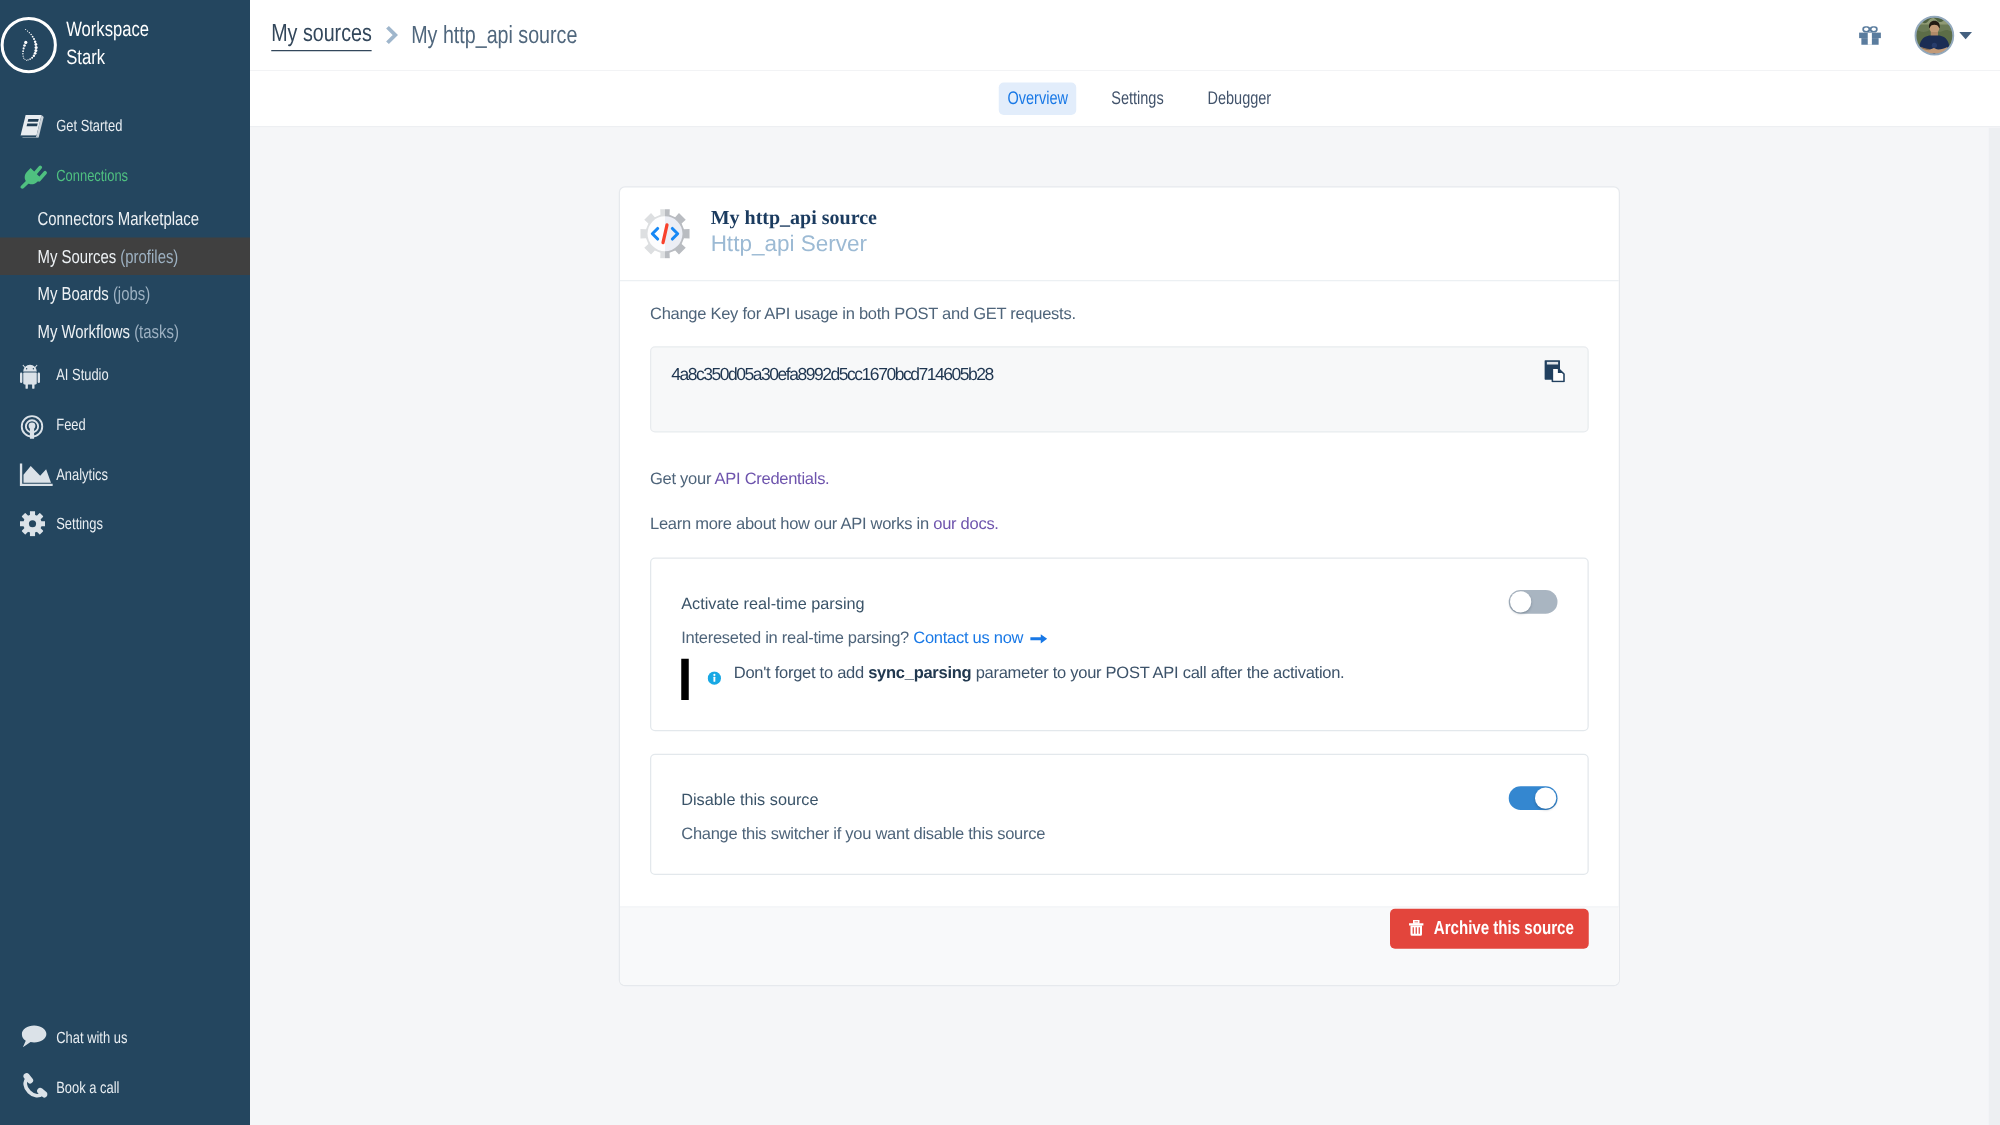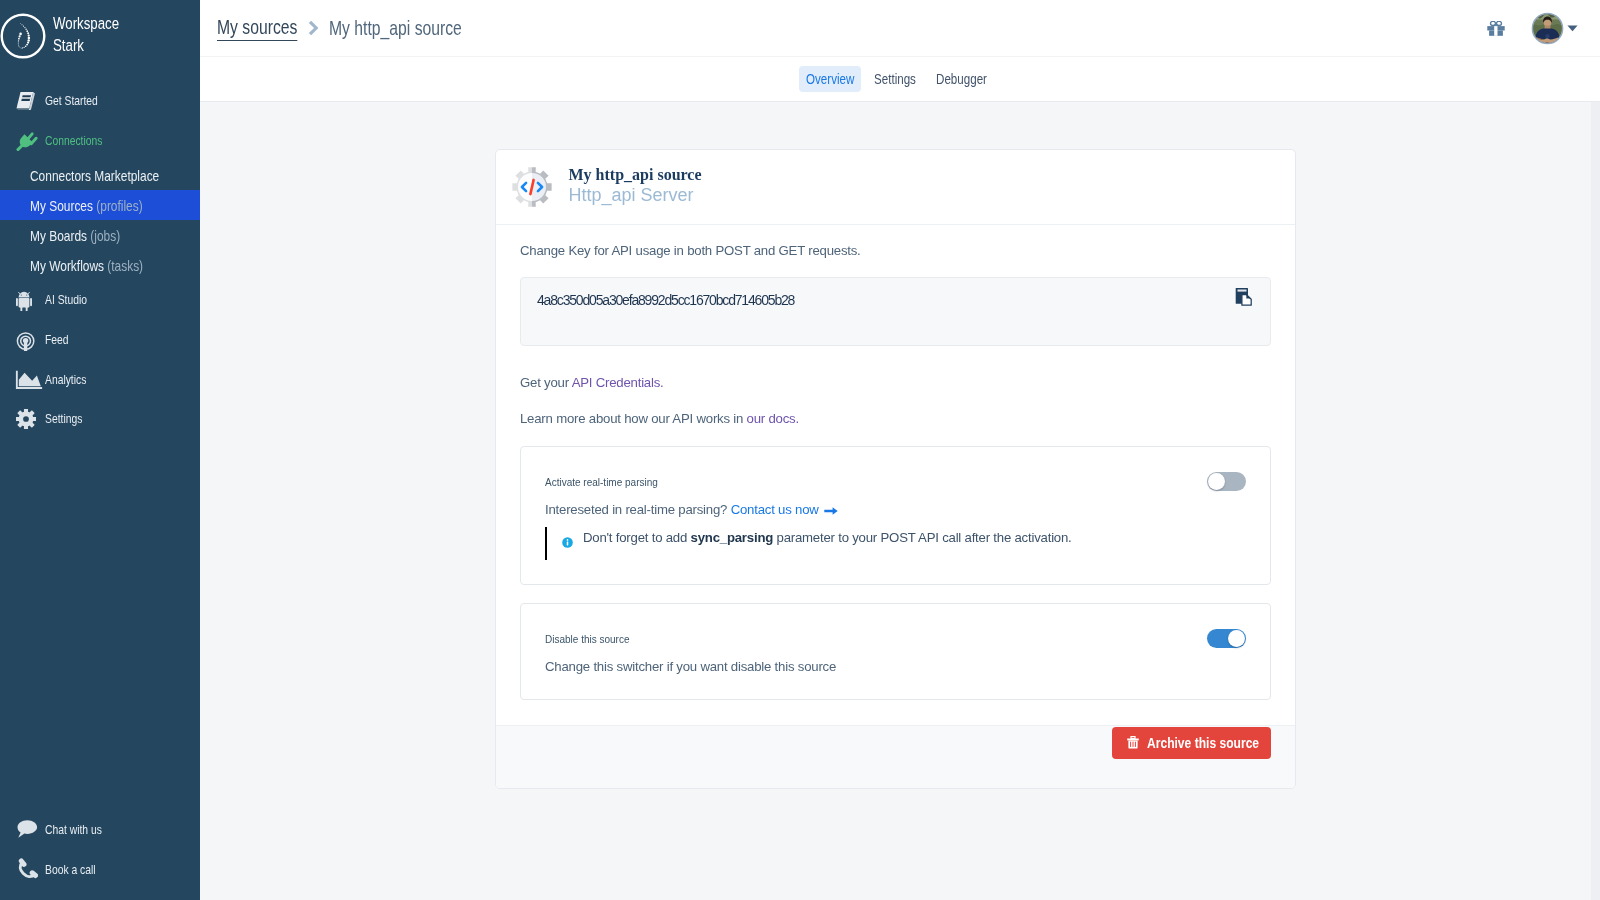--- a/index.html
+++ b/index.html
@@ -12,38 +12,38 @@
 
 .sidebar{width:200px;height:900px;background:#24465f;flex:0 0 200px;position:relative;color:#fff;overflow:hidden}
 .brand{display:flex;align-items:center;height:65px;padding-left:0}
 .brand-logo{width:46px;height:46px;flex:0 0 46px;display:block;margin-top:7px}
 .brand-text{margin-left:7px;font-size:16.7px;line-height:21.7px;color:#fff;font-weight:400;margin-top:5px}
 .nav{margin-top:16px}
 .nav-item{display:flex;align-items:center;height:39.6px;padding-left:16px;font-size:13px;color:#e9eef2;cursor:pointer}
 .nav-item .ico{width:22px;height:22px;flex:0 0 22px;display:flex;align-items:center;justify-content:flex-start;margin-right:7px;margin-left:0px}
 .nav-item.green{color:#4fc080}
 .sub-item{height:30px;display:flex;align-items:center;padding-left:30px;font-size:15px;color:#edf1f4;cursor:pointer;white-space:nowrap}
-.sub-item.active{background:#1d4ed8}
+.sub-item.active{background:#404040}
 .sub-item .muted{color:#9db1c2}
 .bottom{position:absolute;bottom:11px;left:0;width:200px}
 
 
 .main{flex:1;height:900px;display:flex;flex-direction:column;background:#fff;position:relative;overflow:hidden}
 .topbar{height:57px;background:#fff;display:flex;align-items:center;padding:0 0 0 17px;border-bottom:1px solid #f2f3f5;flex:0 0 57px}
 .crumbs{display:flex;align-items:center;font-size:19.8px;line-height:24px}
 .crumb-link{color:#33475b;cursor:pointer}
 .crumb-link .cd{border-bottom:1px solid #33475b;padding-bottom:1px}
 .crumb-sep{margin:0 9px 0 10px;display:flex;align-items:center}
 .crumb-cur{color:#50677d}
 .topright{margin-left:auto;display:flex;align-items:center;padding-right:22px}
 .gift{margin-right:26px;cursor:pointer;display:flex}
 .avatar{width:33px;height:33px;border-radius:50%;display:block;position:relative}
 .caret{margin-left:3.5px;cursor:pointer;display:flex}
 .tabsbar{height:44.5px;background:#fff;border-bottom:1px solid #e7eaee;display:flex;align-items:center;flex:0 0 44.5px;padding-left:599px}
-.tabs{display:flex;gap:6px}
+.tabs{display:flex;gap:21px}
 .tab{font-size:14.6px;color:#42536b;padding:0 7px;border-radius:4px;cursor:pointer;line-height:18px;height:25.5px;display:flex;align-items:center}
 .tab.active{background:#e2edfb;color:#1878e6}
 .content{flex:1;background:#f5f6f8;overflow:hidden;position:relative}
 .scrollbar{position:absolute;right:0;top:0;width:9px;height:100%;background:#edeff2}
 .sheet{position:absolute;left:0;top:0;width:1391px;height:100%;overflow:hidden}
 
 
 .card{width:801px;margin:47px auto 0;background:#fff;border:1px solid #e6e9ed;border-radius:5px}
 .card-head{display:flex;align-items:center;padding:0 24px 0 15.5px;border-bottom:1px solid #ecf0f3;height:75px}
 .card-head .gear{width:40px;height:40px;flex:0 0 40px;margin-right:17px;display:block}
@@ -55,25 +55,25 @@
 .keybox{margin-top:18px;background:#f7f8f9;border:1px solid #e8ebee;border-radius:4px;height:69px;padding:13.5px 16px;position:relative}
 .keyval{font-family:Liberation Sans, sans-serif;font-size:14px;color:#1e3550;letter-spacing:-1.18px}
 .copy-btn{position:absolute;right:17.5px;top:10px;cursor:pointer;display:block}
 .link-line{font-size:13.2px;color:#4e647a;margin-top:28px;line-height:17px;letter-spacing:-.21px}
 .link-line + .link-line{margin-top:19px}
 .link{color:#6e54ad;text-decoration:none;cursor:pointer}
 .panel{margin-top:17.5px;border:1px solid #e3e8ec;border-radius:4px;padding:27px 24px 24px}
 .panel.first{margin-top:19px;padding-bottom:24.5px}
 .panel-row{min-height:0}
 .panel-row{display:flex;align-items:flex-start}
-.panel-title{font-size:10px;color:#3b5469;line-height:18px}
+.panel-title{font-size:13px;color:#3b5469;line-height:18px}
 .panel-sub{font-size:13.2px;color:#4e647a;margin-top:9px;line-height:17px;letter-spacing:-.21px}
 .bluelink{color:#1878e6;text-decoration:none;cursor:pointer}
 .arr{display:inline-block;margin-left:5px;position:relative;top:1px}
-.note{margin-top:9px;border-left:2px solid #000000;padding:2px 0 2px 15px;display:flex;align-items:flex-start;font-size:13.2px;color:#3d536a;line-height:17px;min-height:33px;letter-spacing:-.21px}
+.note{margin-top:9px;border-left:6px solid #000000;padding:2px 0 2px 15px;display:flex;align-items:flex-start;font-size:13.2px;color:#3d536a;line-height:17px;min-height:33px;letter-spacing:-.21px}
 .note .i{flex:0 0 11px;margin-right:10px;margin-top:6.2px;display:block}
 .note b{font-weight:bold;color:#21384f}
 .switch{width:39px;height:19.6px;border-radius:10px;background:#a9b5c1;position:relative;flex:0 0 39px;cursor:pointer;margin-top:-2px}
 .switch .knob{position:absolute;width:16.8px;height:16.8px;border-radius:50%;background:#fff;top:1.4px;left:1.4px;box-shadow:0 1px 2px rgba(20,40,60,.30)}
 .switch.on{background:#3487d0}
 .switch.on .knob{left:20.8px}
 .card-foot{margin-top:25px;border-top:1px solid #ecf0f3;background:#f8f9fa;border-radius:0 0 4px 4px;height:63px;padding:0 24px;display:flex;align-items:flex-start;justify-content:flex-end}
 .card-foot .danger{margin-top:1.5px}
 .danger{background:#e3453c;color:#fff;border:none;border-radius:4px;font-size:15.2px;font-weight:bold;height:31.5px;width:159.5px;display:flex;align-items:center;justify-content:center;cursor:pointer;font-family:"Liberation Sans",sans-serif;padding:0 0 0 3px;gap:8px}
 .danger .tico{display:flex;margin-top:0px}

